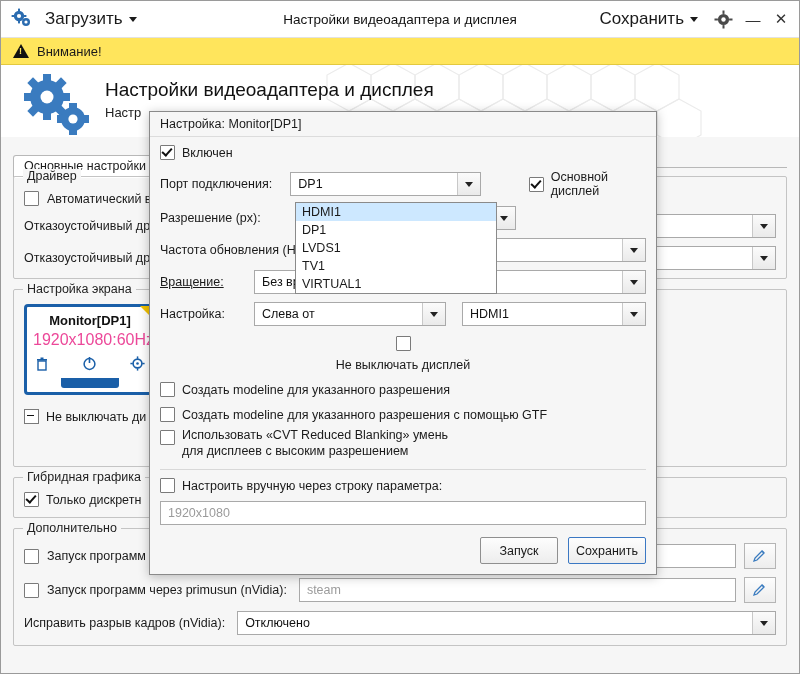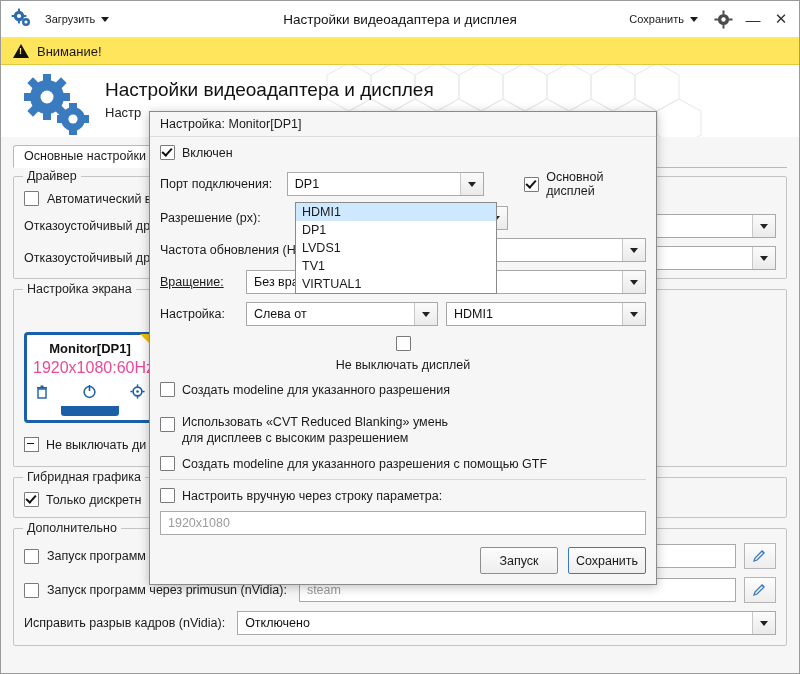--- a/index.html
+++ b/index.html
@@ -43,21 +43,21 @@
   .app-icon {
     width: 22px;
     height: 22px;
     position: relative;
   }
   .app-icon svg { display: block; }
   .tb-btn {
     display: flex;
     align-items: center;
     gap: 6px;
-    font-size: 11px;
+    font-size: 17px;
     color: #1a1a1a;
     padding: 3px 4px;
     cursor: default;
   }
   .caret {
     width: 0; height: 0;
     border-left: 4.5px solid transparent;
     border-right: 4.5px solid transparent;
     border-top: 5.5px solid #1a1a1a;
     display: inline-block;
@@ -160,21 +160,21 @@
     align-items: flex-end;
   }
   .tab {
     background: #ffffff;
     border: 1px solid #b8b8b8;
     border-bottom: 1px solid #ffffff;
     padding: 3px 10px 4px 10px;
     font-size: 12.5px;
     border-radius: 3px 3px 0 0;
     position: relative;
-    top: 1px;
+    top: 11px;
   }
 
   
   .content {
     position: relative;
     margin: 8px 12px 0 12px;
   }
   .group {
     position: relative;
     border: 1px solid #c4c4c4;
@@ -273,21 +273,20 @@
 
   
   .moncard {
     width: 132px;
     border: 3px solid #1a5fa8;
     border-radius: 4px;
     background: #fff;
     padding: 6px 6px 4px 6px;
     box-sizing: border-box;
     position: relative;
-    margin-top: 28px;
   }
   .moncard .mtitle { font-size: 13px; font-weight: bold; text-align: center; color: #111; }
   .moncard .mres { font-size: 16px; text-align: center; margin-top: 3px; color: #ec4899; }
   .moncard .mrow {
     display: flex; align-items: center; justify-content: space-between;
     margin-top: 7px; padding: 0 2px;
   }
   .mstand {
     width: 58px; height: 10px;
     margin: 4px auto 0 auto;
@@ -333,21 +332,21 @@
   .modal-title {
     height: 24px;
     display: flex; align-items: center;
     padding-left: 10px;
     font-size: 12.5px;
     background: #f6f6f6;
     border-bottom: 1px solid #dcdcdc;
   }
   .modal-body { padding: 8px 10px 10px 10px; }
   .mrow2 {
-    display: flex; align-items: center; gap: 8px; margin-bottom: 8px;
+    display: flex; align-items: center; gap: 16px; margin-bottom: 8px;
   }
   .mlabel { font-size: 12.5px; white-space: nowrap; }
   .divider {
     height: 1px; background: #d8d8d8; margin: 8px 0;
   }
   .btn {
     min-width: 76px;
     height: 25px;
     border: 1px solid #8f8f8f;
     background: linear-gradient(#fdfdfd, #ededed);
@@ -670,34 +669,34 @@
               <i></i>
             </span>
         </div>
       </div>
 
       <div class="cbrow" style="margin:10px 0 10px 0;flex-direction:column;">
         <span class="cb"></span>
         <span>Не выключать дисплей</span>
       </div>
 
-      <div class="cbrow" style="margin-bottom:18px;">
+      <div class="cbrow" style="margin-bottom:10px;">
         <span class="cb"></span>
         <span>Создать modeline для указанного разрешения</span>
+      </div>
+
+      <div class="cbrow" style="margin-bottom:6px;">
+        <span class="cb"></span>
+        <span>Создать modeline для указанного разрешения с помощью GTF</span>
       </div>
 
       <div class="cbrow" style="align-items:flex-start;margin-bottom:10px;">
         <span class="cb" style="margin-top:2px;"></span>
         <span class="wrapinfo" style="white-space:pre-line;">Использовать «CVT Reduced Blanking» умень
 для дисплеев с высоким разрешением</span>
-      </div>
-
-      <div class="cbrow" style="margin-bottom:6px;">
-        <span class="cb"></span>
-        <span>Создать modeline для указанного разрешения с помощью GTF</span>
       </div>
 
       <div class="divider"></div>
 
       <div class="cbrow" style="margin-bottom:8px;">
         <span class="cb"></span>
         <span>Настроить вручную через строку параметра:</span>
       </div>
 
       <div class="inp" style="width:100%;margin-bottom:12px;">1920x1080</div>

